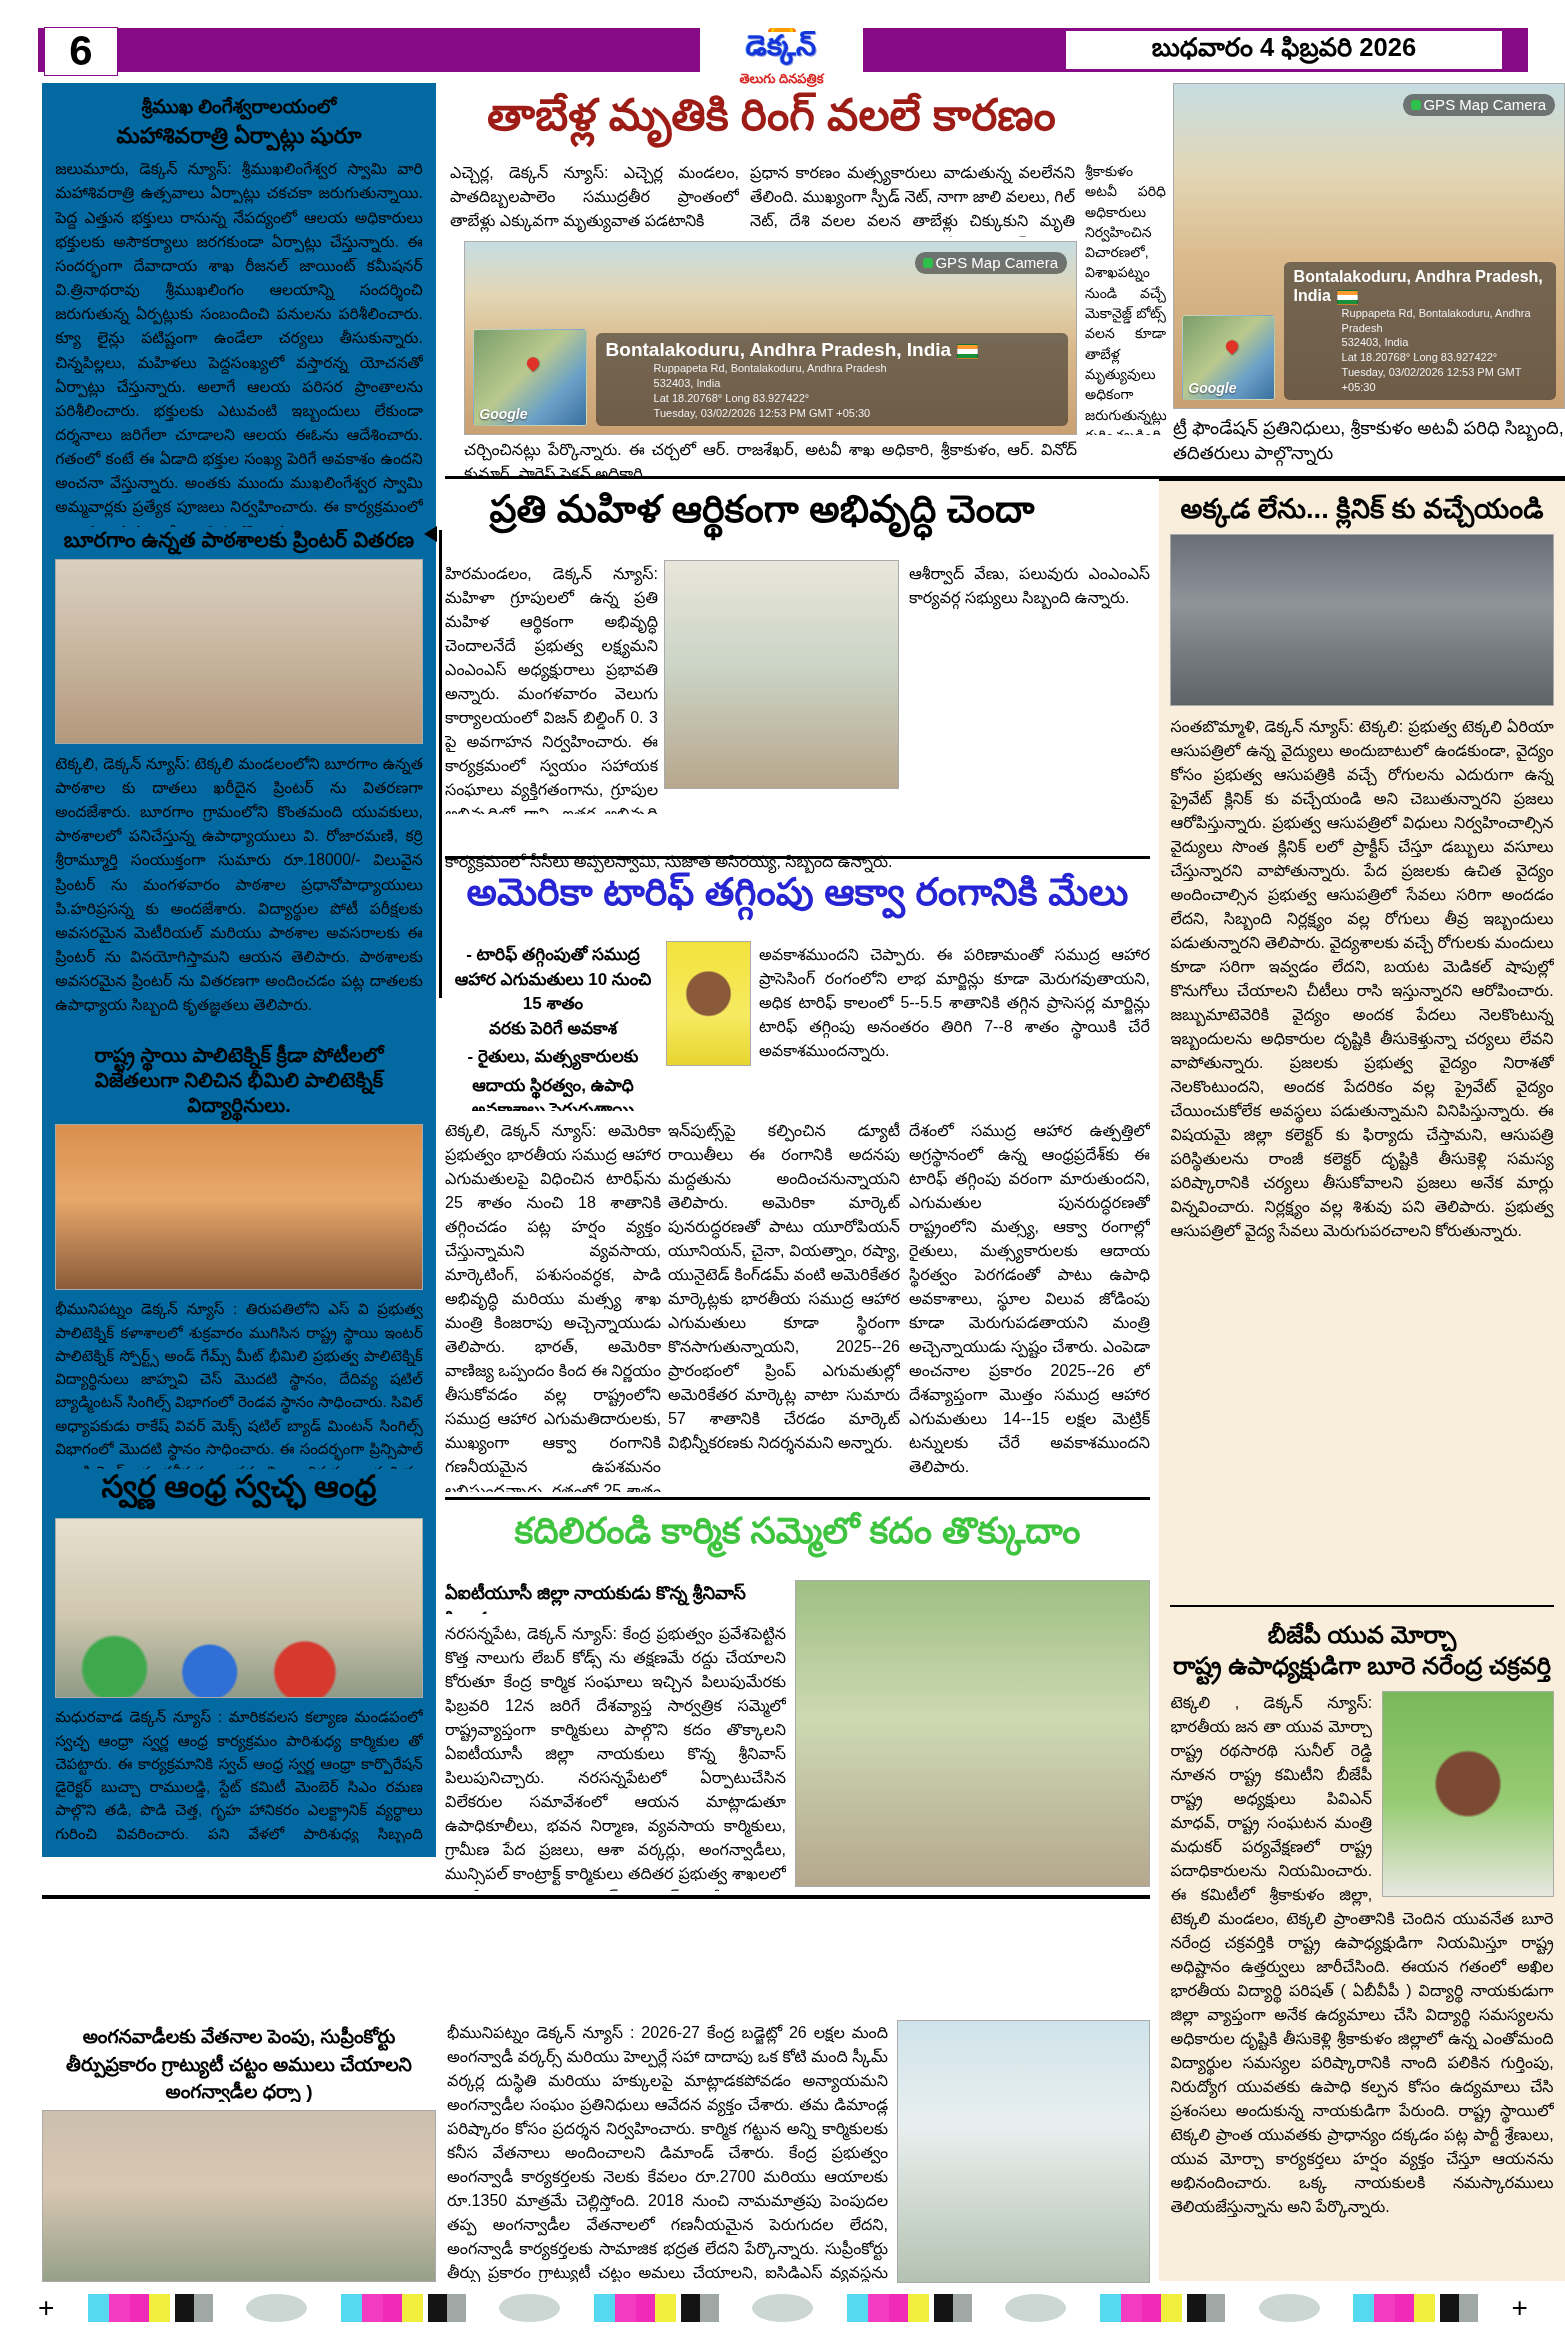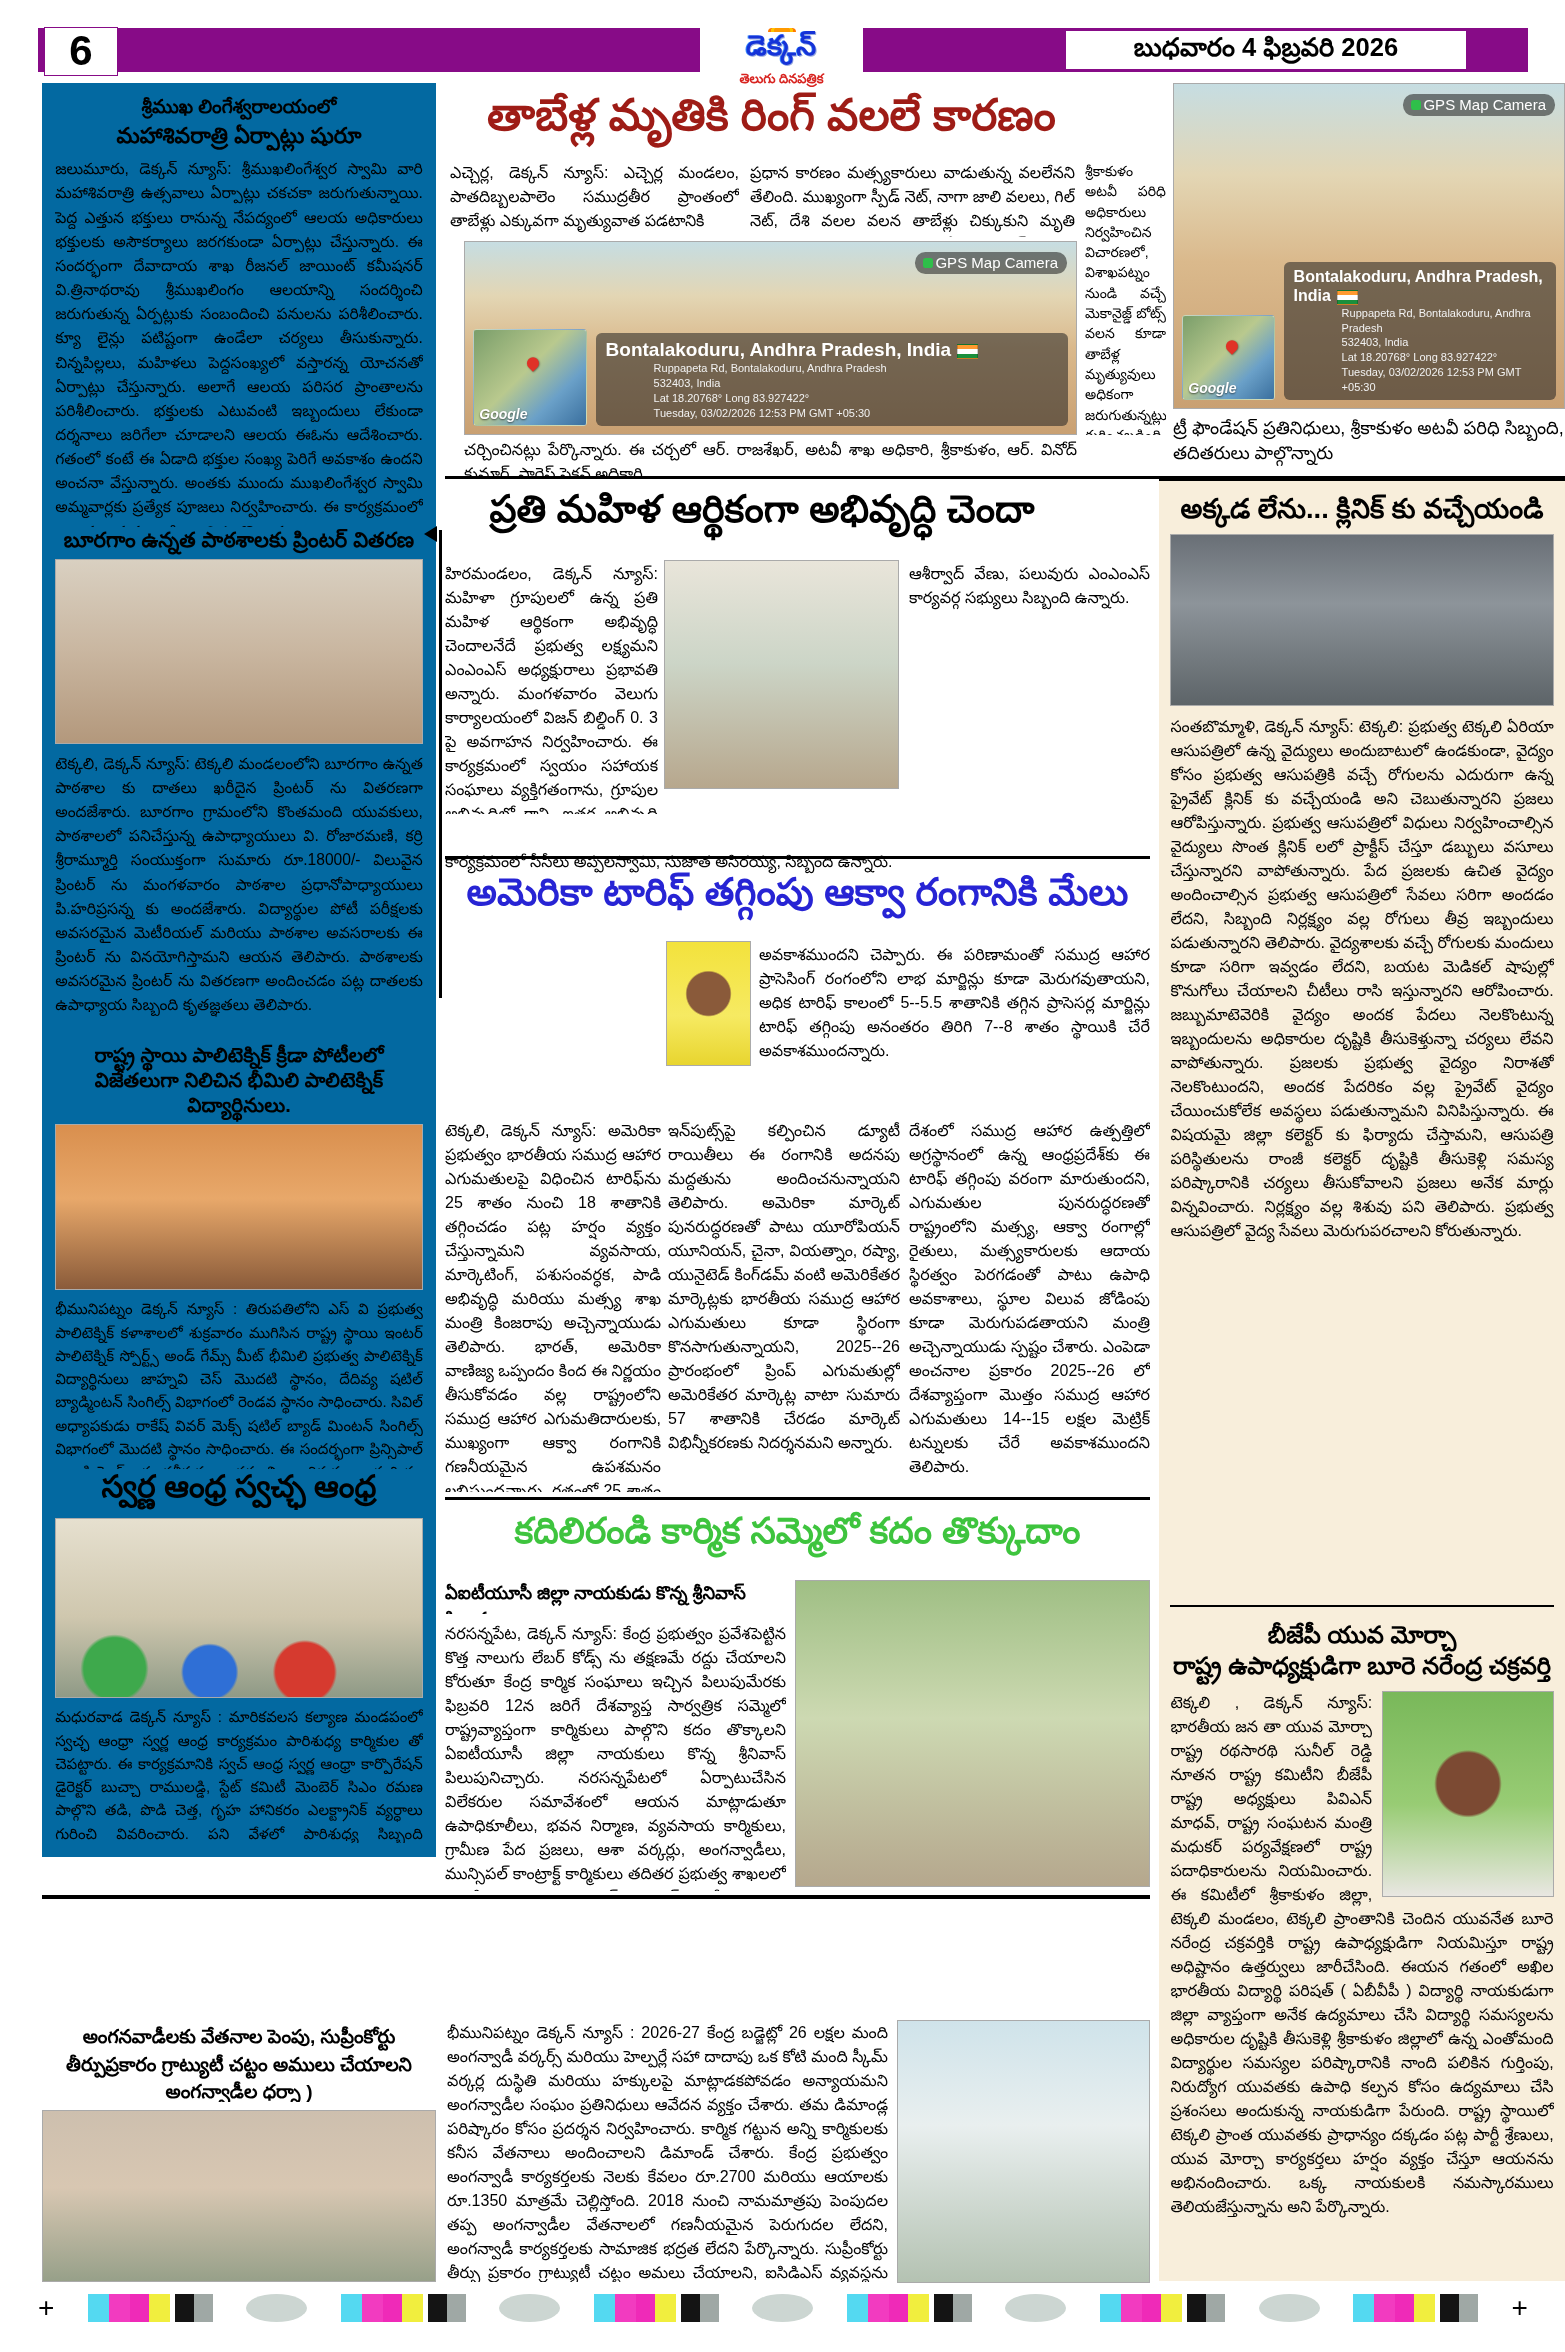--- a/index.html
+++ b/index.html
@@ -14,21 +14,21 @@
   .topbar{left:38px;top:28px;width:1490px;height:44px;background:#870b87;}
   .pagenum-box{left:44px;top:26.5px;width:72px;height:47px;background:#fff;border:0.9px solid #870b87;
                display:flex;align-items:center;justify-content:center;font-size:42px;font-weight:700;}
   .masthead-box{left:700px;top:26.5px;width:163px;height:62px;background:#fff;display:flex;flex-direction:column;
                 align-items:center;justify-content:flex-start;}
   .sun{width:28px;height:15px;margin-top:1.9px;border-radius:14px 14px 0 0;
        background:radial-gradient(circle at 50% 100%, #ff9a00 0 55%, #ffc400 56% 75%, #ff7a00 76% 100%);}
   .masthead-title{font-size:28px;font-weight:800;color:#1533d8;letter-spacing:0.9px;line-height:1.0;
                   text-shadow:0.9px 0.9px 0 #9ad, -0.9px 0 0 #38f;}
   .masthead-tag{font-size:13px;color:#d8231f;font-weight:700;margin-top:11px;}
-  .date-box{left:1066px;top:31px;width:400px;height:38px;background:#fff;display:flex;align-items:center;
+  .date-box{left:1066px;top:31px;width:436px;height:38px;background:#fff;display:flex;align-items:center;
             justify-content:center;font-size:25.6px;font-weight:700;}
 
   
   .left-col{left:42px;top:83px;width:394px;height:1774px;background:#0369a1;padding:13.2px 13.2px;box-sizing:border-box;}
   .right-col{left:1159px;top:478px;width:406px;height:1803px;background:#f8eedb;border-top:3.8px solid #000;
              padding:9.5px 11.4px;box-sizing:border-box;}
 
   .l-art{overflow:hidden;}
   .l-kicker{font-size:19px;font-weight:700;text-align:center;}
   .l-head{font-size:22px;font-weight:800;text-align:center;line-height:1.25;}
@@ -202,20 +202,26 @@
 
   <div class="abs ctr h-black clip" style="left:445px;top:488px;width:634px;height:55px;">ప్రతి మహిళ ఆర్థికంగా అభివృద్ధి చెందా</div>
   <div class="abs jus body-txt clip" style="left:445px;top:562px;width:213px;height:252px;">హిరమండలం, డెక్కన్ న్యూస్: మహిళా గ్రూపులలో ఉన్న ప్రతి మహిళ ఆర్థికంగా అభివృద్ధి చెందాలనేదే ప్రభుత్వ లక్ష్యమని ఎంఎంఎస్ అధ్యక్షురాలు ప్రభావతి అన్నారు. మంగళవారం వెలుగు కార్యాలయంలో విజన్ బిల్డింగ్ 0. 3 పై అవగాహన నిర్వహించారు. ఈ కార్యక్రమంలో స్వయం సహాయక సంఘాలు వ్యక్తిగతంగాను, గ్రూపుల అభివృద్ధిలో గాని, ఇతర అభివృద్ధి పనుల్లో అభివృద్ధి చెందాలన్నదే ప్రభుత్వ లక్ష్యంగా శిక్షణ ఇస్తున్నట్లు ఏపీఎం లక్ష్మి పేర్కొన్నారు. ఈ శిక్షణలో 8 అంశాలపై శిక్షణ ఇవ్వడం జరుగుతుందని ఎల్సి సాహు అన్నారు. ముఖ్యంగా ఆరోగ్యము విద్య</div>
   <div class="photo ph-meeting" style="left:664px;top:560px;width:235px;height:229px;"></div>
   <div class="abs jus body-txt clip" style="left:909px;top:562px;width:241px;height:252px;">ఆశీర్వాద్ వేణు, పలువురు ఎంఎంఎస్ కార్యవర్గ సభ్యులు సిబ్బంది ఉన్నారు.</div>
   <div class="abs jus body-txt clip" style="left:445px;top:850px;width:705px;height:32px;">కార్యక్రమంలో సీసీలు అప్పలస్వామి, సుజాత అసిరయ్య, సిబ్బంది ఉన్నారు.</div>
 
   <div class="abs divider-h" style="left:445px;top:856px;width:705px;"></div>
 
   <div class="abs ctr h-blue clip" style="left:445px;top:871px;width:705px;height:59px;">అమెరికా టారిఫ్ తగ్గింపు ఆక్వా రంగానికి మేలు</div>
+  <div class="abs ctr clip" style="left:445px;top:943px;width:216px;height:168px;">
+    <div class="sub-bold">- టారిఫ్ తగ్గింపుతో సముద్ర ఆహార ఎగుమతులు 10 నుంచి 15 శాతం</div>
+    <div class="sub-bold">వరకు పెరిగే అవకాశ</div>
+    <div class="sub-bold" style="margin-top:3.8px;">- రైతులు, మత్స్యకారులకు</div>
+    <div class="sub-bold" style="margin-top:3.8px;">ఆదాయ స్థిరత్వం, ఉపాధి అవకాశాలు పెరుగుతాయి</div>
+  </div>
   <div class="photo ph-tariff" style="left:666px;top:941px;width:85px;height:125px;"></div>
   <div class="abs jus body-txt clip" style="left:759px;top:943px;width:391px;height:163px;">అవకాశముందని చెప్పారు. ఈ పరిణామంతో సముద్ర ఆహార ప్రాసెసింగ్ రంగంలోని లాభ మార్జిన్లు కూడా మెరుగవుతాయని, అధిక టారిఫ్ కాలంలో 5--5.5 శాతానికి తగ్గిన ప్రాసెసర్ల మార్జిన్లు టారిఫ్ తగ్గింపు అనంతరం తిరిగి 7--8 శాతం స్థాయికి చేరే అవకాశముందన్నారు.</div>
   <div class="abs jus body-txt clip" style="left:445px;top:1119px;width:216px;height:373px;">టెక్కలి, డెక్కన్ న్యూస్: అమెరికా ప్రభుత్వం భారతీయ సముద్ర ఆహార ఎగుమతులపై విధించిన టారిఫ్‌ను 25 శాతం నుంచి 18 శాతానికి తగ్గించడం పట్ల హర్షం వ్యక్తం చేస్తున్నామని వ్యవసాయ, మార్కెటింగ్, పశుసంవర్ధక, పాడి అభివృద్ధి మరియు మత్స్య శాఖ మంత్రి కింజరాపు అచ్చెన్నాయుడు తెలిపారు. భారత్, అమెరికా వాణిజ్య ఒప్పందం కింద ఈ నిర్ణయం తీసుకోవడం వల్ల రాష్ట్రంలోని సముద్ర ఆహార ఎగుమతిదారులకు, ముఖ్యంగా ఆక్వా రంగానికి గణనీయమైన ఉపశమనం లభిస్తుందన్నారు. గతంలో 25 శాతం టారిఫ్‌కు అదనంగా శిక్షాత్మక టారిఫ్‌లతో కలిపి మొత్తం 50-58 శాతం వరకు టారిఫ్ భారం పడటంతో, 2025 ఏప్రిల్ నుంచి నవంబర్ కాలంలో అమెరికాకు భారతదేశం నుంచి జరిగే సముద్ర ఆహార ఎగుమతులు పరిమాణంలో సుమారు 15 శాతం తగ్గి 2.01 లక్షల మెట్రిక్ టన్నులకు, విలువలో 6.3 శాతం తగ్గి 1.72 బిలియన్ అమెరికన్ డాలర్లకు పడిపోయాయని గుర్తు చేశారు. ముఖ్యంగా అమెరికాకు ప్రధానంగా ఎగుమతి అయ్యే ఫ్రోజెన్ ప్రింప్ ఈ పరిస్థితి వల్ల తీవ్రంగా ప్రభావితమైందన్నారు. టారిఫ్‌ను 18 శాతానికి తగ్గించడంతో అమెరికా మార్కెట్లో భారతీయ సముద్ర ఆహార ఉత్పత్తుల పోటీ సామర్థ్యం గణనీయంగా మెరుగుపడిందని, నిలిచిపోయిన కొత్త ఎగుమతి ఆర్డర్లు తిరిగి ప్రారంభమవుతూ</div>
   <div class="abs jus body-txt clip" style="left:668px;top:1119px;width:232px;height:373px;">ఇన్‌పుట్స్‌పై కల్పించిన డ్యూటీ రాయితీలు ఈ రంగానికి అదనపు మద్దతును అందించనున్నాయని తెలిపారు. అమెరికా మార్కెట్ పునరుద్ధరణతో పాటు యూరోపియన్ యూనియన్, చైనా, వియత్నాం, రష్యా, యునైటెడ్ కింగ్‌డమ్ వంటి అమెరికేతర మార్కెట్లకు భారతీయ సముద్ర ఆహార ఎగుమతులు కూడా స్థిరంగా కొనసాగుతున్నాయని, 2025--26 ప్రారంభంలో ప్రింప్ ఎగుమతుల్లో అమెరికేతర మార్కెట్ల వాటా సుమారు 57 శాతానికి చేరడం మార్కెట్ విభిన్నీకరణకు నిదర్శనమని అన్నారు.</div>
   <div class="abs jus body-txt clip" style="left:909px;top:1119px;width:241px;height:373px;">దేశంలో సముద్ర ఆహార ఉత్పత్తిలో అగ్రస్థానంలో ఉన్న ఆంధ్రప్రదేశ్‌కు ఈ టారిఫ్ తగ్గింపు వరంగా మారుతుందని, ఎగుమతుల పునరుద్ధరణతో రాష్ట్రంలోని మత్స్య, ఆక్వా రంగాల్లో రైతులు, మత్స్యకారులకు ఆదాయ స్థిరత్వం పెరగడంతో పాటు ఉపాధి అవకాశాలు, స్థూల విలువ జోడింపు కూడా మెరుగుపడతాయని మంత్రి అచ్చెన్నాయుడు స్పష్టం చేశారు. ఎంపెడా అంచనాల ప్రకారం 2025--26 లో దేశవ్యాప్తంగా మొత్తం సముద్ర ఆహార ఎగుమతులు 14--15 లక్షల మెట్రిక్ టన్నులకు చేరే అవకాశముందని తెలిపారు.</div>
 
   <div class="abs divider-h" style="left:445px;top:1497px;width:705px;"></div>
 
   <div class="abs ctr h-green clip" style="left:445px;top:1510px;width:705px;height:55px;">కదిలిరండి కార్మిక సమ్మెలో కదం తొక్కుదాం</div>
   <div class="abs sub-bold clip" style="left:445px;top:1580px;width:341px;height:34px;font-size:18px;">ఏఐటీయూసీ జిల్లా నాయకుడు కొన్న శ్రీనివాస్ పిలుపు</div>

